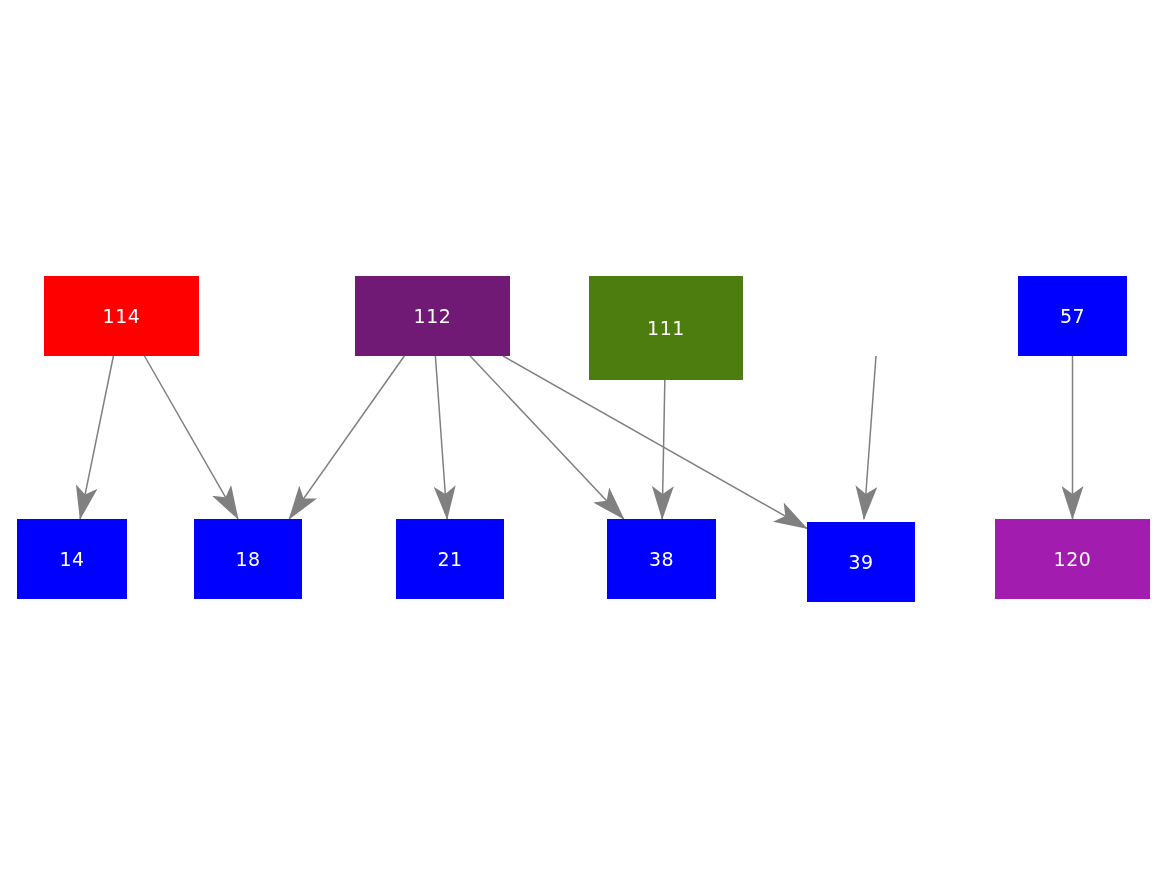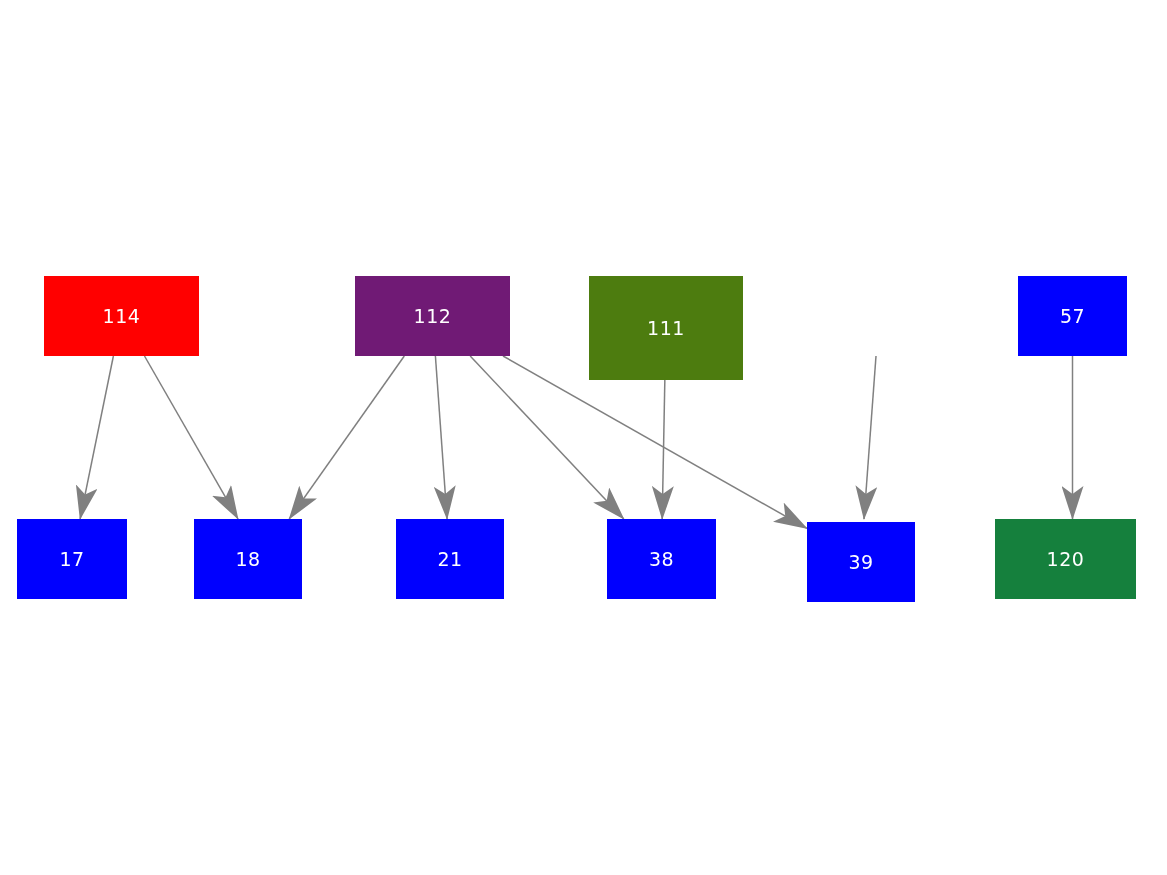--- a/index.html
+++ b/index.html
@@ -67,30 +67,30 @@
     <div class="node" style="left: 355px; top: 276px; width: 155px; height: 80px; background: #701a75;">
       <span style="color: rgb(255, 255, 255);">112</span>
     </div>
     <div class="node" style="left: 589px; top: 276px; width: 154px; height: 104px; background: #4d7c0f;">
       <span style="color: rgb(255, 255, 255);">111</span>
     </div>
     <div class="node" style="left: 1018px; top: 276px; width: 109px; height: 80px; background: rgb(0, 0, 255);">
       <span style="color: rgb(255, 255, 255);">57</span>
     </div>
     <div class="node" style="left: 17px; top: 519px; width: 110px; height: 80px; background: rgb(0, 0, 255);">
-      <span style="color: rgb(255, 255, 255);">17</span>
+      <span style="color: rgb(255, 255, 255);">14</span>
     </div>
     <div class="node" style="left: 194px; top: 519px; width: 108px; height: 80px; background: rgb(0, 0, 255);">
       <span style="color: rgb(255, 255, 255);">18</span>
     </div>
     <div class="node" style="left: 396px; top: 519px; width: 108px; height: 80px; background: rgb(0, 0, 255);">
       <span style="color: rgb(255, 255, 255);">21</span>
     </div>
     <div class="node" style="left: 607px; top: 519px; width: 109px; height: 80px; background: rgb(0, 0, 255);">
       <span style="color: rgb(255, 255, 255);">38</span>
     </div>
     <div class="node" style="left: 807px; top: 522px; width: 108px; height: 80px; background: rgb(0, 0, 255);">
       <span style="color: rgb(255, 255, 255);">39</span>
     </div>
-    <div class="node" style="left: 995px; top: 519px; width: 141px; height: 80px; background: #15803d;">
+    <div class="node" style="left: 995px; top: 519px; width: 155px; height: 80px; background: #a21caf;">
       <span style="color: rgb(255, 255, 255);">120</span>
     </div>
   </div>
 
 </body></html>

